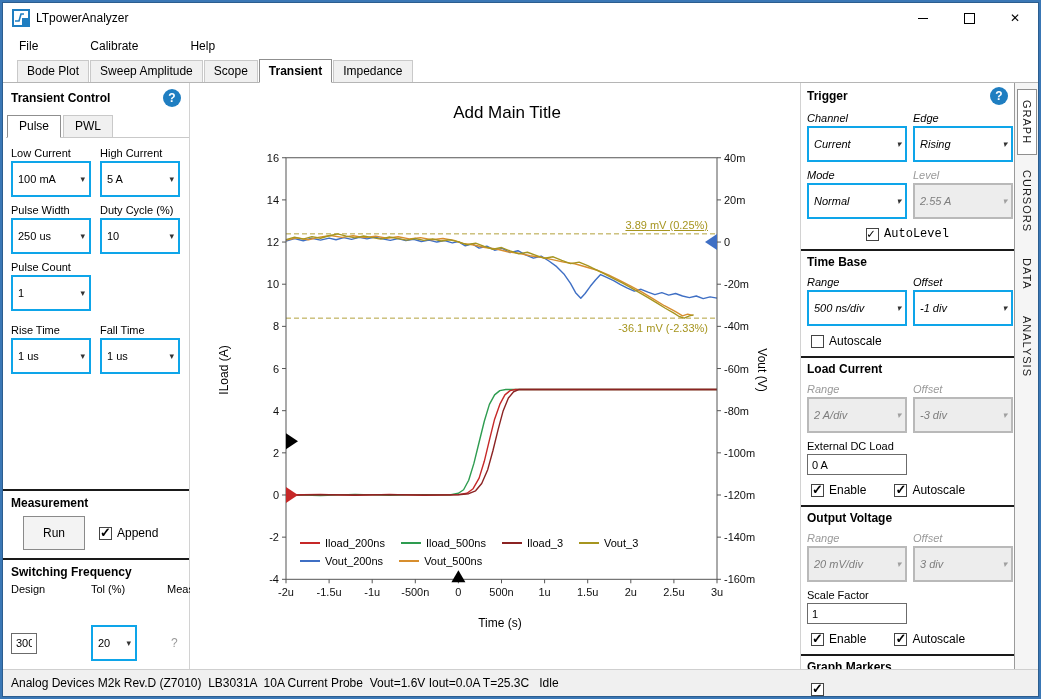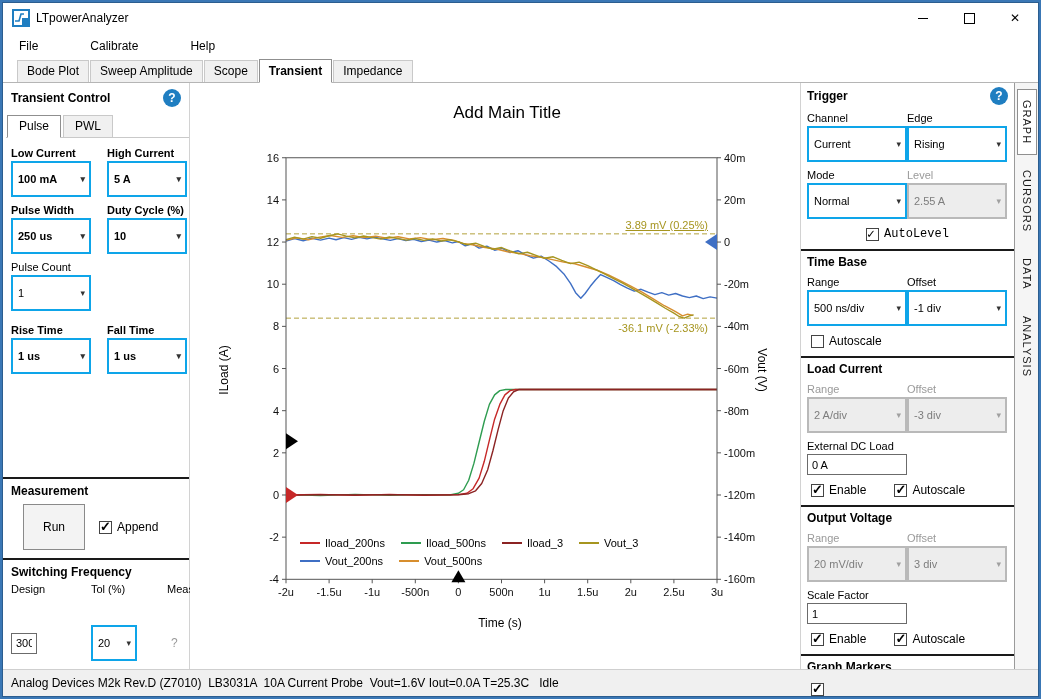--- a/index.html
+++ b/index.html
@@ -26,34 +26,34 @@
   
   .content{flex:1;display:flex;min-height:0;}
   .left-panel{width:187px;flex:0 0 auto;border-right:1px solid #d2d2d2;display:flex;flex-direction:column;padding:6px 0 0 0;box-sizing:border-box;}
   .panel-head{display:flex;align-items:center;justify-content:space-between;padding:0 8px;}
   .sec-title{font-size:12px;font-weight:700;}
   .help-icon{width:18px;height:18px;border-radius:50%;background:#1f7ec1;color:#fff;font-size:12px;font-weight:700;
              display:flex;align-items:center;justify-content:center;flex:0 0 auto;}
   .subtabs{display:flex;align-items:flex-end;margin:8px 0 2px 3px;border-bottom:1px solid #c9c9c9;padding-left:1px;}
   .subtab{font-size:12px;padding:3px 11px 4px;border:1px solid #c9c9c9;border-bottom:none;background:#f0f0f0;margin-right:2px;}
   .subtab.active{background:#fff;border-color:#8f8f8f;margin-bottom:-1px;border-bottom:1px solid #fff;}
-  .two-col{display:grid;grid-template-columns:80px 80px;column-gap:16px;padding:0 8px;font-weight:bold;}
+  .two-col{display:grid;grid-template-columns:80px 80px;column-gap:9px;padding:0 8px;}
   .one-col{display:grid;grid-template-columns:80px;padding:0 8px;}
   .flabel{font-size:11px;margin:7px 0 2px;white-space:nowrap;}
   .flabel.dim{color:#9a9a9a;}
   .combo{height:36px;border:2px solid #0ea5e9;background:#fff;display:flex;align-items:center;
          justify-content:space-between;padding:0 4px 0 5px;font-size:11px;box-sizing:border-box;}
   .combo .caret{font-size:9px;color:#333;margin-left:3px;}
   .combo.disabled{background:#ededed;border-color:#b9b9b9;color:#7d7d7d;}
   .combo.disabled .caret{color:#a0a0a0;}
   .tbox{height:21px;border:1px solid #6b6b6b;background:#fff;font-size:11px;padding:0 4px;
         font-family:"Liberation Sans",sans-serif;box-sizing:border-box;}
   .spacer{flex:1;}
   .lsection{border-top:2px solid #1a1a1a;padding:5px 8px 8px;}
-  .run-btn{width:62px;height:46px;border:1px solid #8a8a8a;background:#f3f3f3;font-size:12px;
+  .run-btn{width:62px;height:34px;border:1px solid #8a8a8a;background:#f3f3f3;font-size:12px;
            font-family:"Liberation Sans",sans-serif;}
   .run-row{display:flex;align-items:center;gap:14px;margin-top:6px;padding-left:12px;}
   .cb{width:13px;height:13px;border:1px solid #444;background:#fff;display:inline-block;position:relative;flex:0 0 auto;box-sizing:border-box;}
   .cb.checked::after{content:"\2713";position:absolute;left:0;top:-3px;font-size:13px;font-weight:700;color:#000;}
   .cbrow{display:flex;align-items:center;gap:5px;font-size:12px;}
   .sf-grid{display:grid;grid-template-columns:50px 46px 60px;column-gap:10px;align-items:center;margin-top:2px;}
   .sf-label{font-size:11px;}
   .measured-val{font-size:12px;color:#9a9a9a;padding-left:4px;}
   
   .center-panel{flex:1;position:relative;background:#fff;min-width:0;}
@@ -69,21 +69,21 @@
   .legend{position:absolute;left:110px;top:451px;width:410px;}
   .legend-row{display:flex;align-items:center;height:18px;}
   .legend-entry{display:flex;align-items:center;margin-right:16px;font-size:11px;}
   .legend-entry .swatch{display:inline-block;width:20px;height:2px;margin-right:5px;}
   
   .right-panel{width:214px;flex:0 0 auto;border-left:1px solid #d2d2d2;box-sizing:border-box;
                display:flex;flex-direction:column;font-size:11px;}
   .rsection{padding:4px 6px 8px;}
   .rsection + .rsection{border-top:2px solid #1a1a1a;}
   .rs-head{display:flex;align-items:center;justify-content:space-between;}
-  .r-two{display:grid;grid-template-columns:100px 100px;}
+  .r-two{display:grid;grid-template-columns:100px 100px;column-gap:6px;font-style:italic;}
   .r-one{display:grid;grid-template-columns:100px;}
   .cb-center{margin-top:8px;display:flex;justify-content:center;font-family:Liberation Mono, monospace;}
   .cb-left{margin-top:8px;padding-left:4px;display:flex;gap:28px;}
   
   .side-strip{width:24px;flex:0 0 auto;background:#f5f5f5;border-left:1px solid #9a9a9a;
               display:flex;flex-direction:column;align-items:center;padding-top:4px;box-sizing:border-box;}
   .side-tab{writing-mode:vertical-rl;font-size:11px;letter-spacing:1px;color:#1a1a1a;
             padding:10px 3px;margin:2px 0;border:1px solid transparent;}
   .side-tab.active{background:#fff;border-color:#8f8f8f;}
   

